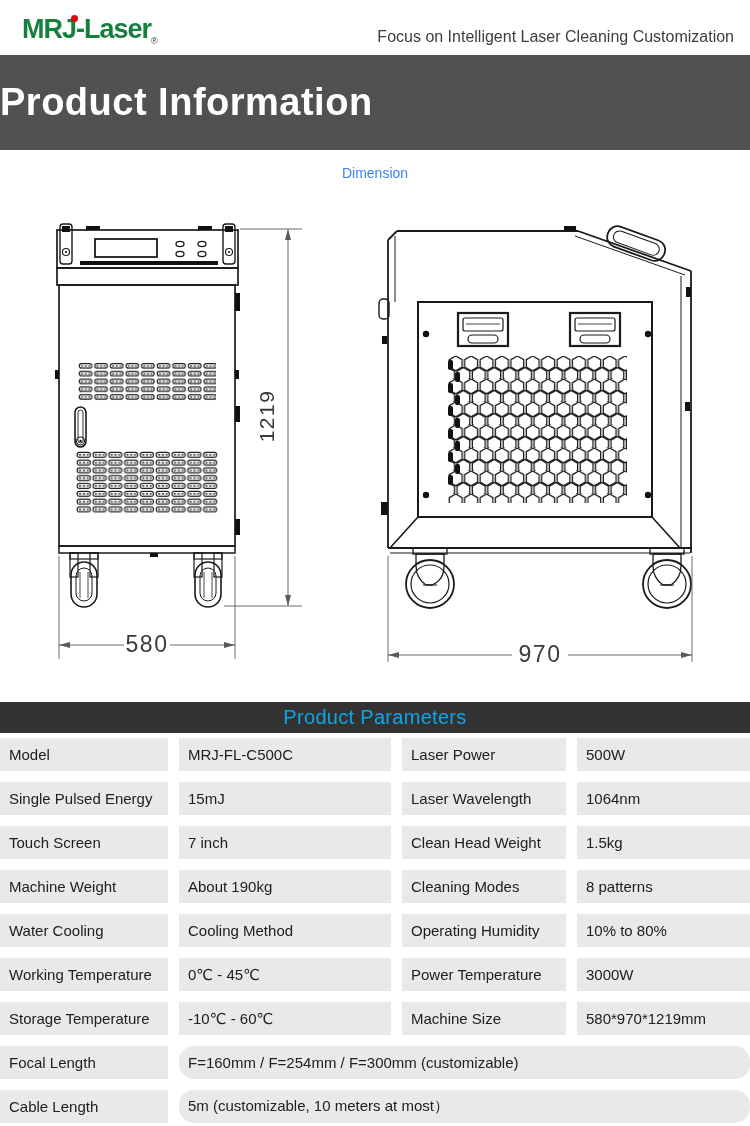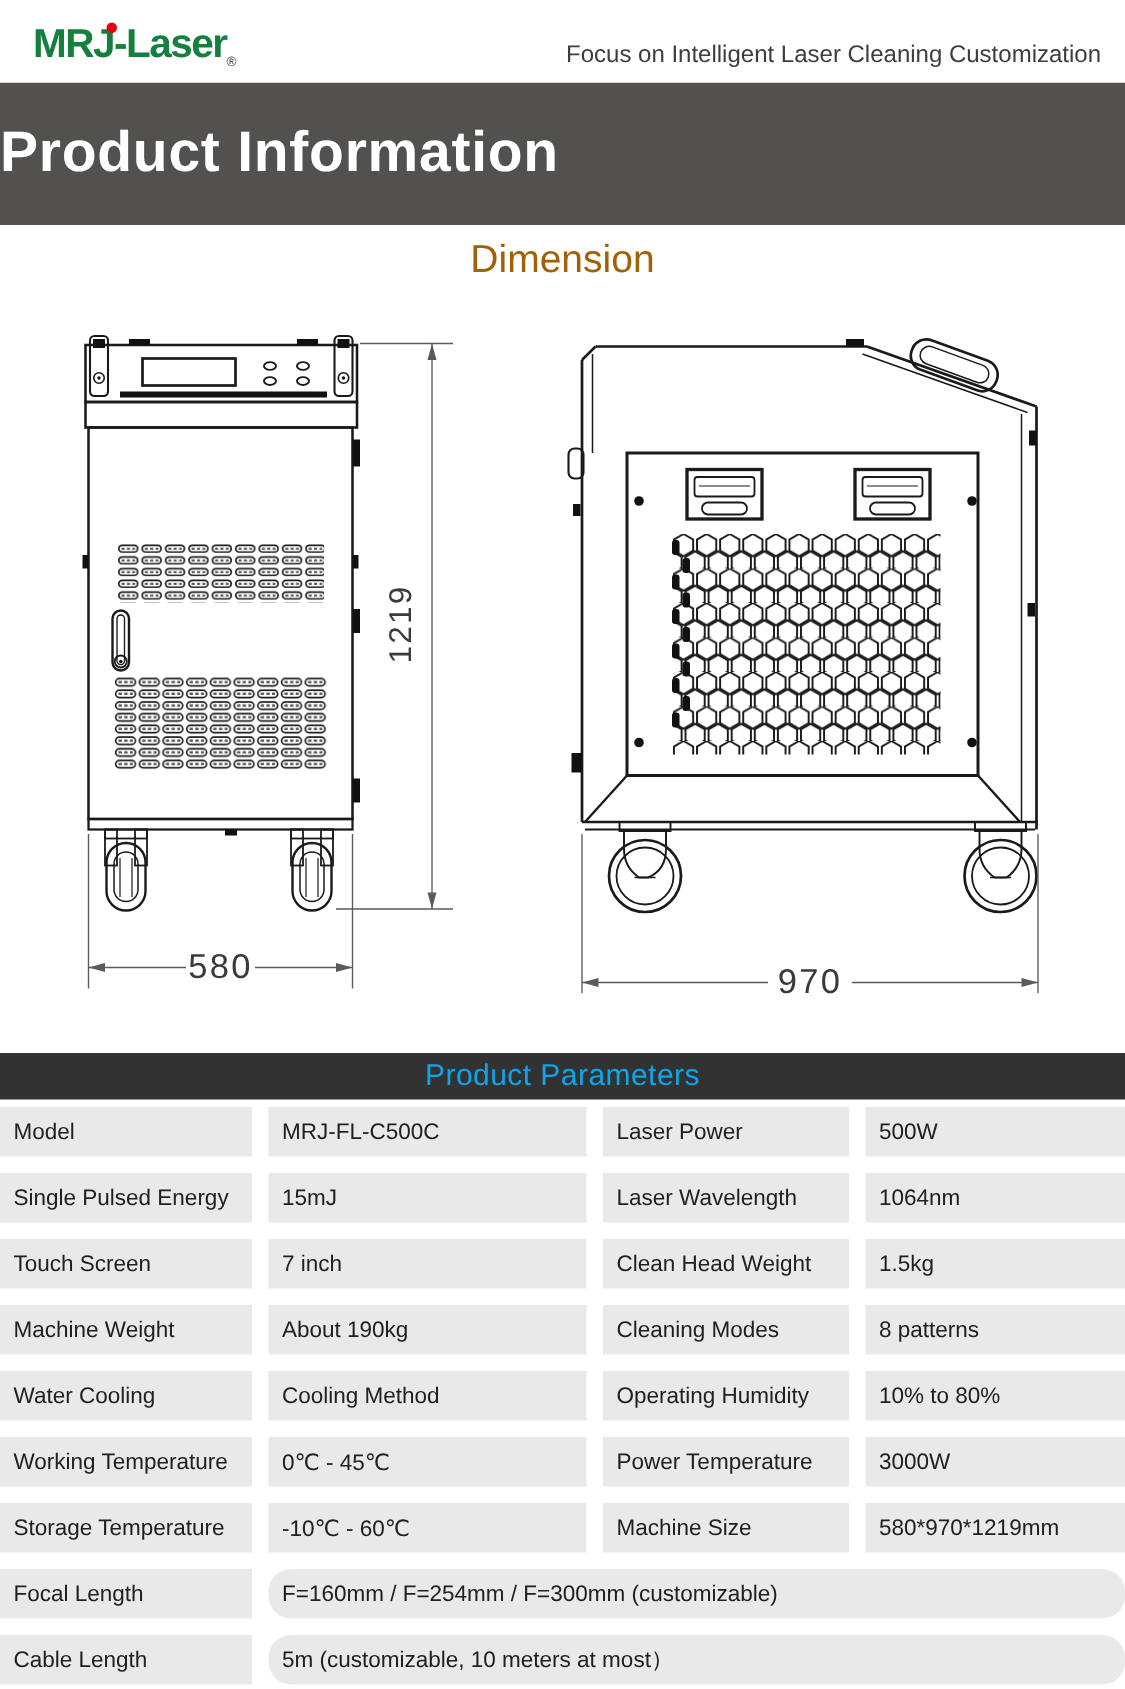--- a/index.html
+++ b/index.html
@@ -33,21 +33,21 @@
   }
   .banner2 {
     height:31px; background:#323232; color:#0ea5e9; display:flex;
     align-items:center; justify-content:center;
     font-size:20px; font-weight:400; letter-spacing:0.3px;
   }
 
   
   .dim-head {
     height:45px; display:flex; align-items:center; justify-content:center;
-    font-size:26px; color:#a16207;
+    font-size:14px; color:#3b82f6;
   }
   svg.drawings { display:block; }
   .mline { stroke:#1a1a1a; fill:none; }
   .dimline { stroke:#5a5a5a; stroke-width:0.9; fill:none; }
   .dimtxt { fill:#3a3a3a; letter-spacing:1.5px; }
   .blk { fill:#111; stroke:none; }
 
   
   .param-table {
     margin-top:5px;

